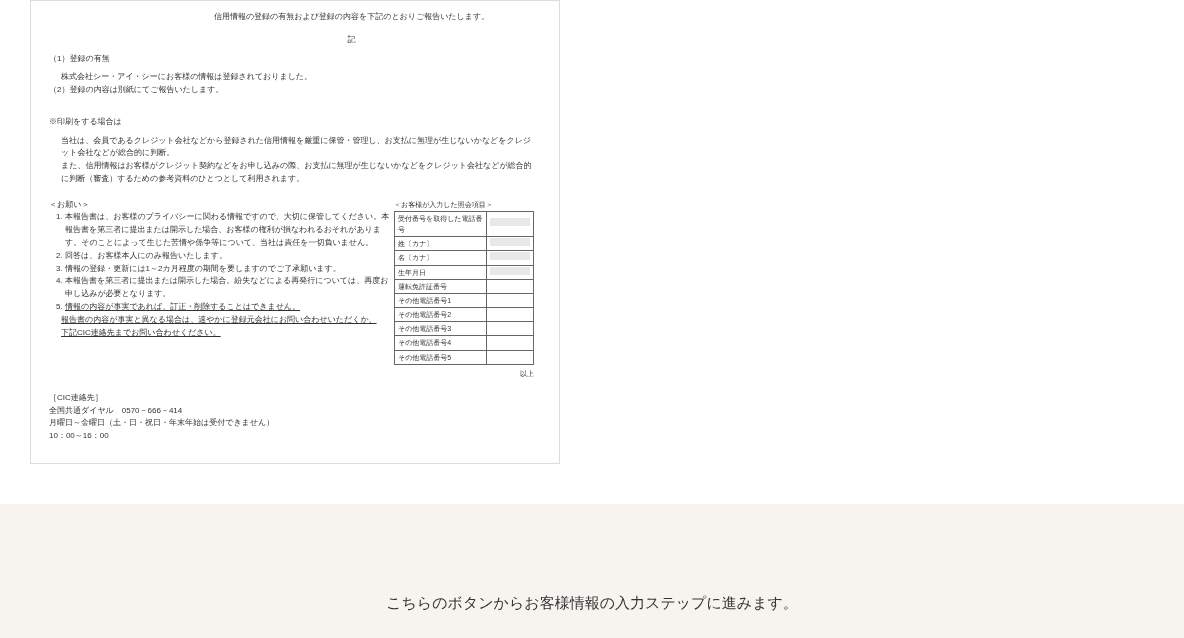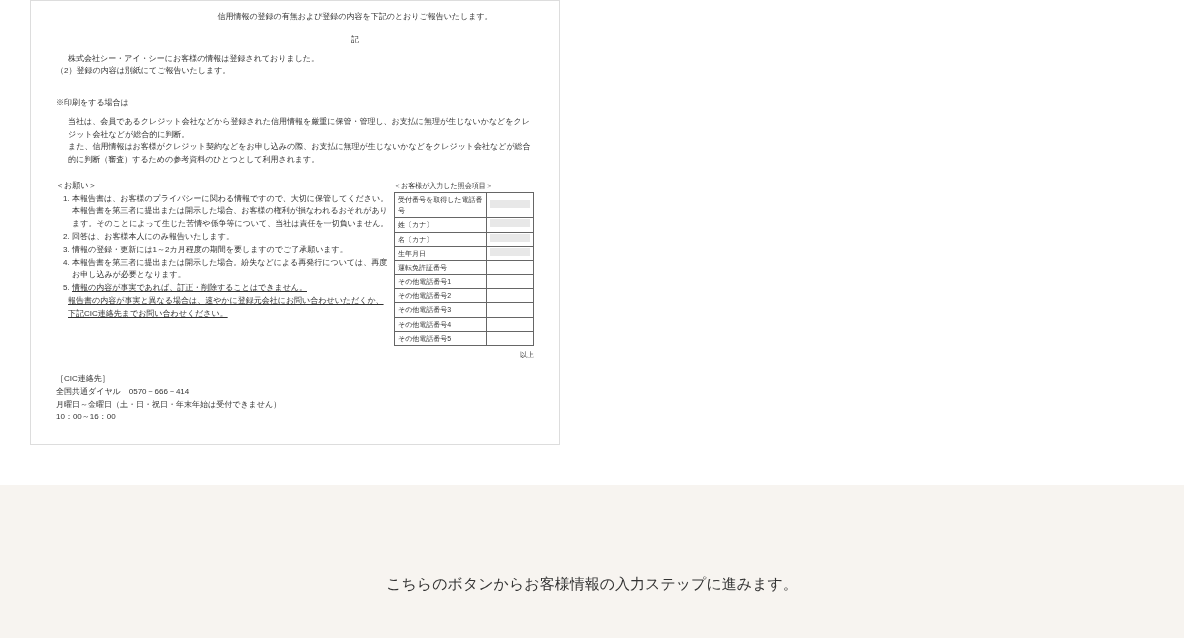--- a/index.html
+++ b/index.html
@@ -14,21 +14,21 @@
     }
     .top-section {
       display: flex;
       padding: 0 30px 40px 30px;
       gap: 45px;
     }
     .document-preview {
       width: 530px;
       border: 1px solid #dddddd;
       background: #ffffff;
-      padding: 10px 25px 20px 25px;
+      padding: 10px 25px 20px 18px;
       font-size: 8px;
       line-height: 1.6;
       color: #333333;
     }
     .document-preview .doc-header {
       text-align: center;
       margin-bottom: 10px;
       padding-left: 120px;
     }
     .document-preview .doc-ki {
@@ -117,20 +117,21 @@
       margin-bottom: 35px;
     }
   </style>
 </head>
 <body>
 
 <div class="top-section">
   <div class="document-preview">
     <div class="doc-header">信用情報の登録の有無および登録の内容を下記のとおりご報告いたします。</div>
     <div class="doc-ki">記</div>
+    <div class="doc-section">（1）登録の有無</div>
     <div class="doc-indent">株式会社シー・アイ・シーにお客様の情報は登録されておりました。</div>
     <div class="doc-section">（2）登録の内容は別紙にてご報告いたします。</div>
     <br>
     <div class="doc-section">※印刷をする場合は</div>
     <div class="doc-indent">当社は、会員であるクレジット会社などから登録された信用情報を厳重に保管・管理し、お支払に無理が生じないかなどをクレジット会社などが総合的に判断。</div>
     <div class="doc-indent">また、信用情報はお客様がクレジット契約などをお申し込みの際、お支払に無理が生じないかなどをクレジット会社などが総合的に判断（審査）するための参考資料のひとつとして利用されます。</div>
 
     <div class="doc-flex">
       <div class="doc-left">
         <br>

